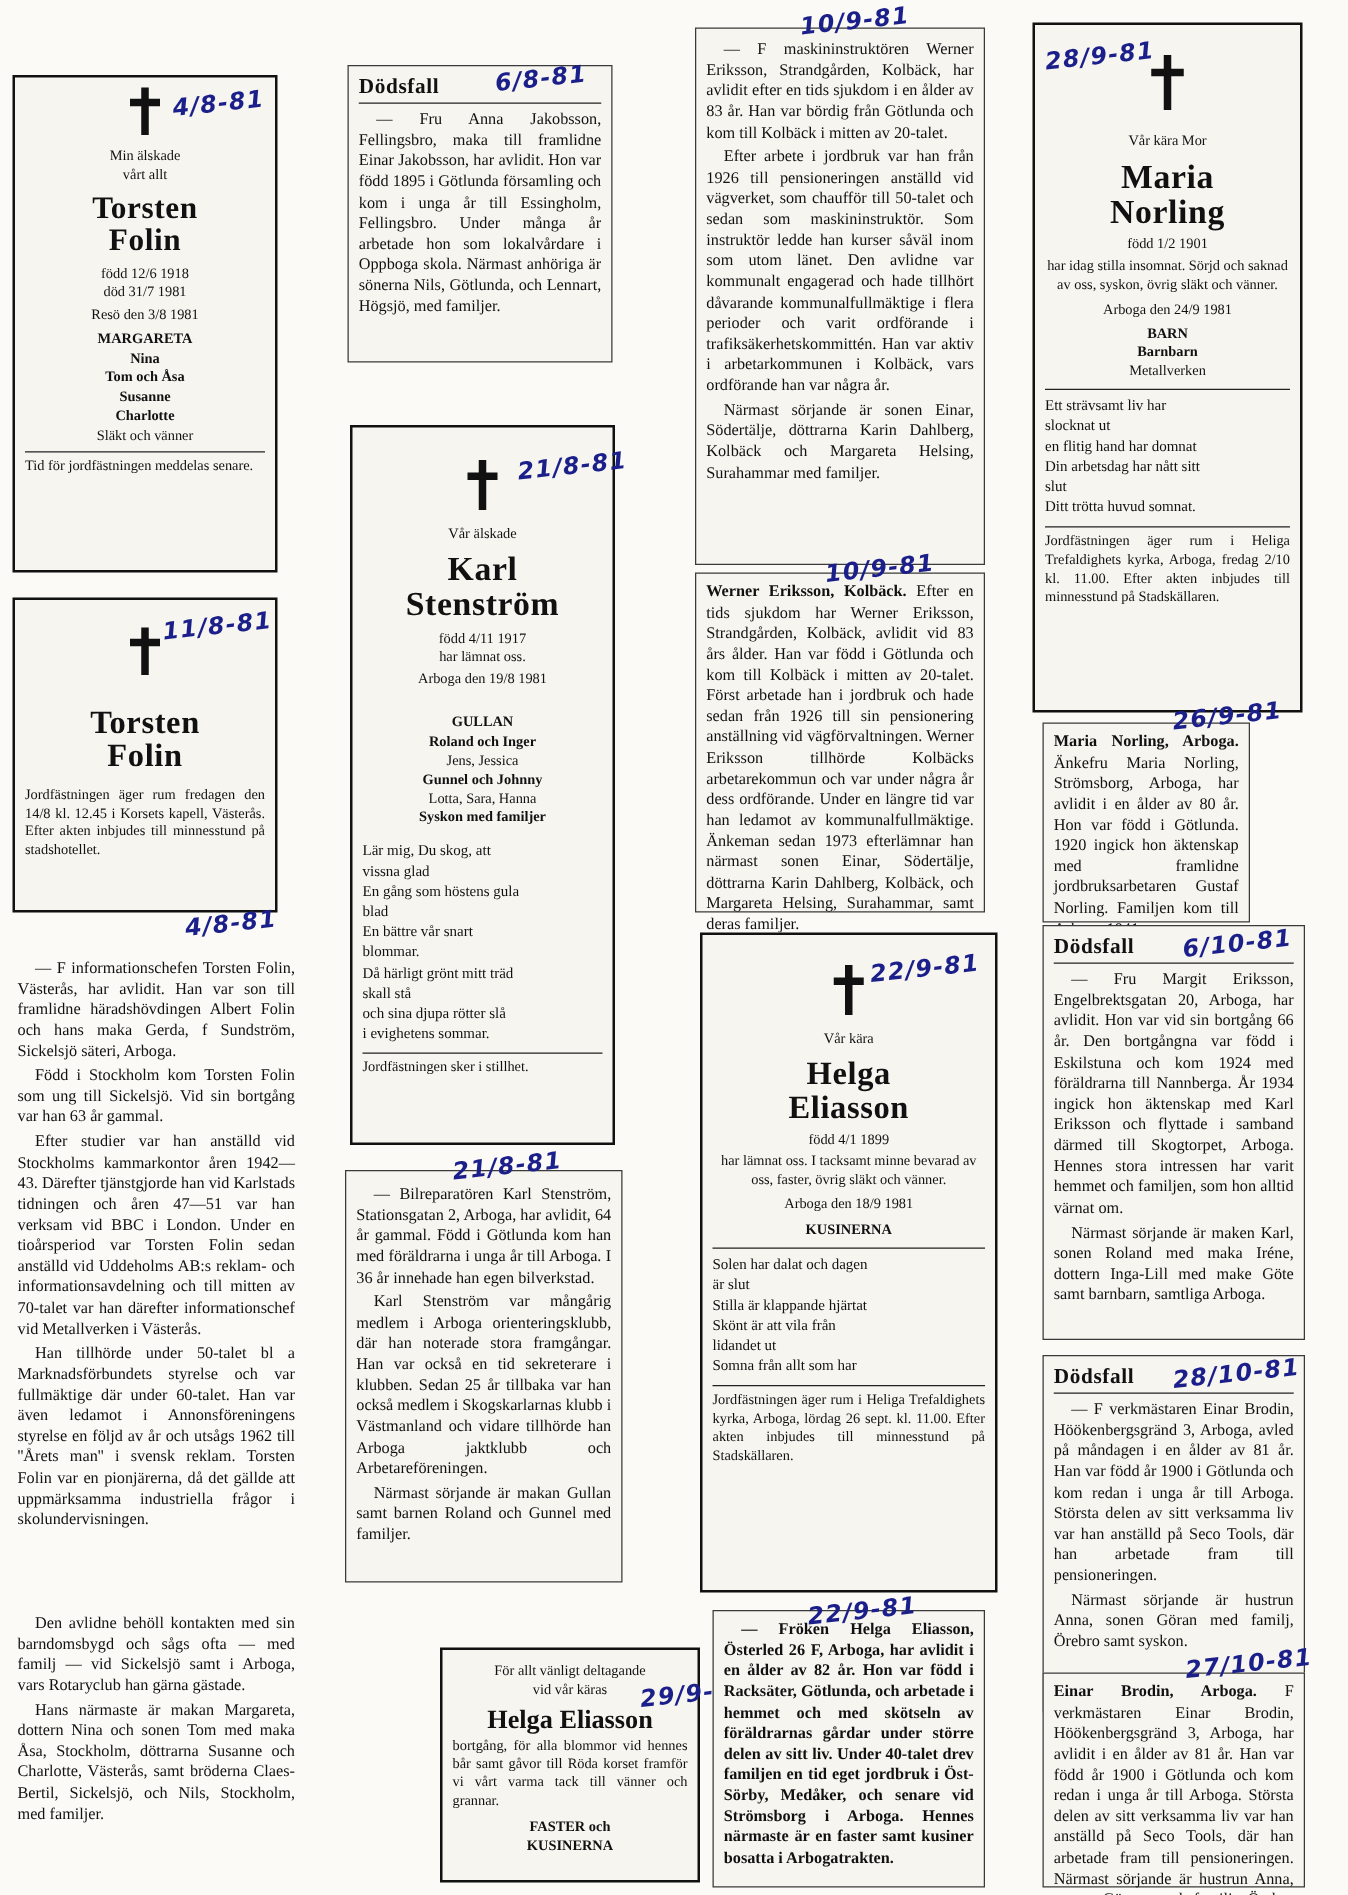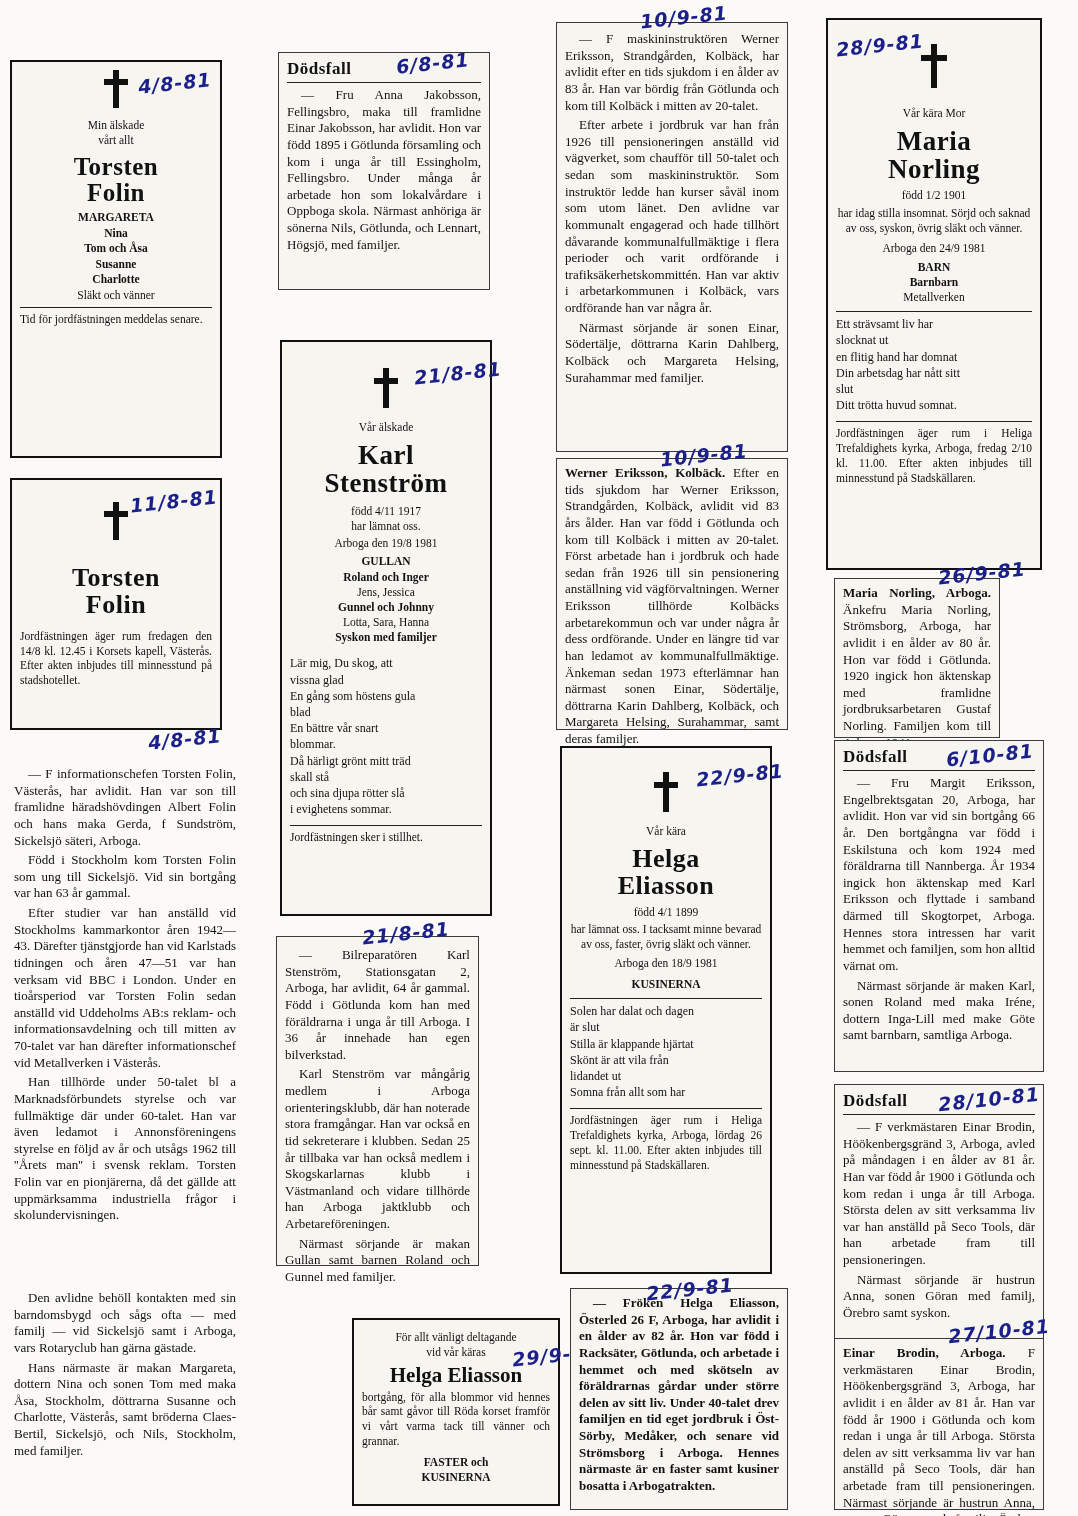--- a/index.html
+++ b/index.html
@@ -68,20 +68,25 @@
             <rect x="12" y="2" width="6" height="38" fill="#111"></rect>
             <rect x="3" y="11" width="24" height="6" fill="#111"></rect>
           </svg>
       </div>
       <div class="ctr sm" style="margin-top:10px;">
         <div>Min älskade</div>
         <div>vårt allt</div>
       </div>
       <div class="name-big" style="margin-top:6px;white-space:pre-line;">Torsten
 Folin</div>
+      <div class="ctr sm" style="margin-top:6px;">
+        <div>född 12/6 1918</div>
+        <div>död 31/7 1981</div>
+        <div style="margin-top:3px;">Resö den 3/8 1981</div>
+      </div>
       <div class="ctr sm b" style="margin-top:4px;line-height:1.35;">
         <div>MARGARETA</div>
         <div>Nina</div>
         <div>Tom och Åsa</div>
         <div>Susanne</div>
         <div>Charlotte</div>
         <div style="font-weight:normal">Släkt och vänner</div>
       </div>
       <div class="rule"></div>
       <div class="sm">Tid för jordfästningen meddelas senare.</div>
@@ -138,21 +143,21 @@
           </svg>
       </div>
       <div class="ctr sm" style="margin-top:12px;">Vår älskade</div>
       <div class="name-big" style="margin-top:6px;white-space:pre-line;font-size:27px;">Karl
 Stenström</div>
       <div class="ctr sm" style="margin-top:6px;">
         <div>född 4/11 1917</div>
         <div>har lämnat oss.</div>
         <div style="margin-top:2px;">Arboga den 19/8 1981</div>
       </div>
-      <div class="ctr sm b" style="margin-top:4px;line-height:1.32;">
+      <div class="ctr sm b" style="margin-top:21px;line-height:1.32;">
         <div>GULLAN</div>
         <div>Roland och Inger</div>
         <div style="font-weight:normal">Jens, Jessica</div>
         <div>Gunnel och Johnny</div>
         <div style="font-weight:normal">Lotta, Sara, Hanna</div>
         <div>Syskon med familjer</div>
       </div>
       <div class="poem" style="margin-top:10px;">
         <div>Lär mig, Du skog, att</div>
         <div>   vissna glad</div>
@@ -164,21 +169,21 @@
         <div>   skall stå</div>
         <div>och sina djupa rötter slå</div>
         <div>i evighetens sommar.</div>
       </div>
       <div class="rule" style="margin-top:8px;"></div>
       <div class="sm">Jordfästningen sker i stillhet.</div>
     </div>
   </div>
   <div class="hw" style="left:414px;top:362px;">21/8-81</div>
 
-  <div class="clip thin" style="left:276px;top:936px;width:203px;height:330px;">
+  <div class="clip thin" style="left:276px;top:936px;width:222px;height:330px;">
     <div class="inner xs just" style="padding-top:10px;">
       <p class="ind">— Bilreparatören Karl Stenström, Stationsgatan 2, Arboga, har avlidit, 64 år gammal. Född i Götlunda kom han med föräldrarna i unga år till Arboga. I 36 år innehade han egen bilverkstad.</p>
       <p class="ind">Karl Stenström var mångårig medlem i Arboga orienteringsklubb, där han noterade stora framgångar. Han var också en tid sekreterare i klubben. Sedan 25 år tillbaka var han också medlem i Skogskarlarnas klubb i Västmanland och vidare tillhörde han Arboga jaktklubb och Arbetareföreningen.</p>
       <p class="ind">Närmast sörjande är makan Gullan samt barnen Roland och Gunnel med familjer.</p>
     </div>
   </div>
   <div class="hw" style="left:362px;top:922px;">21/8-81</div>
 
   <div class="clip bordered" style="left:352px;top:1318px;width:208px;height:188px;">
     <div class="inner">
@@ -205,21 +210,21 @@
   </div>
   <div class="hw" style="left:640px;top:6px;">10/9-81</div>
 
   <div class="clip thin" style="left:556px;top:458px;width:232px;height:272px;">
     <div class="inner xs just" style="padding-top:6px;">
       <p><span class="b">Werner Eriksson, Kolbäck.</span> <span>Efter en tids sjukdom har Werner Eriksson, Strandgården, Kolbäck, avlidit vid 83 års ålder. Han var född i Götlunda och kom till Kolbäck i mitten av 20-talet. Först arbetade han i jordbruk och hade sedan från 1926 till sin pensionering anställning vid vägförvaltningen. Werner Eriksson tillhörde Kolbäcks arbetarekommun och var under några år dess ordförande. Under en längre tid var han ledamot av kommunalfullmäktige. Änkeman sedan 1973 efterlämnar han närmast sonen Einar, Södertälje, döttrarna Karin Dahlberg, Kolbäck, och Margareta Helsing, Surahammar, samt deras familjer.</span></p>
     </div>
   </div>
   <div class="hw" style="left:660px;top:444px;">10/9-81</div>
 
-  <div class="clip bordered" style="left:560px;top:746px;width:212px;height:528px;">
+  <div class="clip bordered" style="left:560px;top:746px;width:238px;height:528px;">
     <div class="inner">
       <div class="cross" style="margin-top:16px;">
         <svg width="30" height="42" viewBox="0 0 30 42">
             <rect x="12" y="2" width="6" height="40" fill="#111"></rect>
             <rect x="3" y="12" width="24" height="6" fill="#111"></rect>
           </svg>
       </div>
       <div class="ctr sm" style="margin-top:12px;">Vår kära</div>
       <div class="name-big" style="margin-top:6px;white-space:pre-line;font-size:26px;">Helga
 Eliasson</div>

